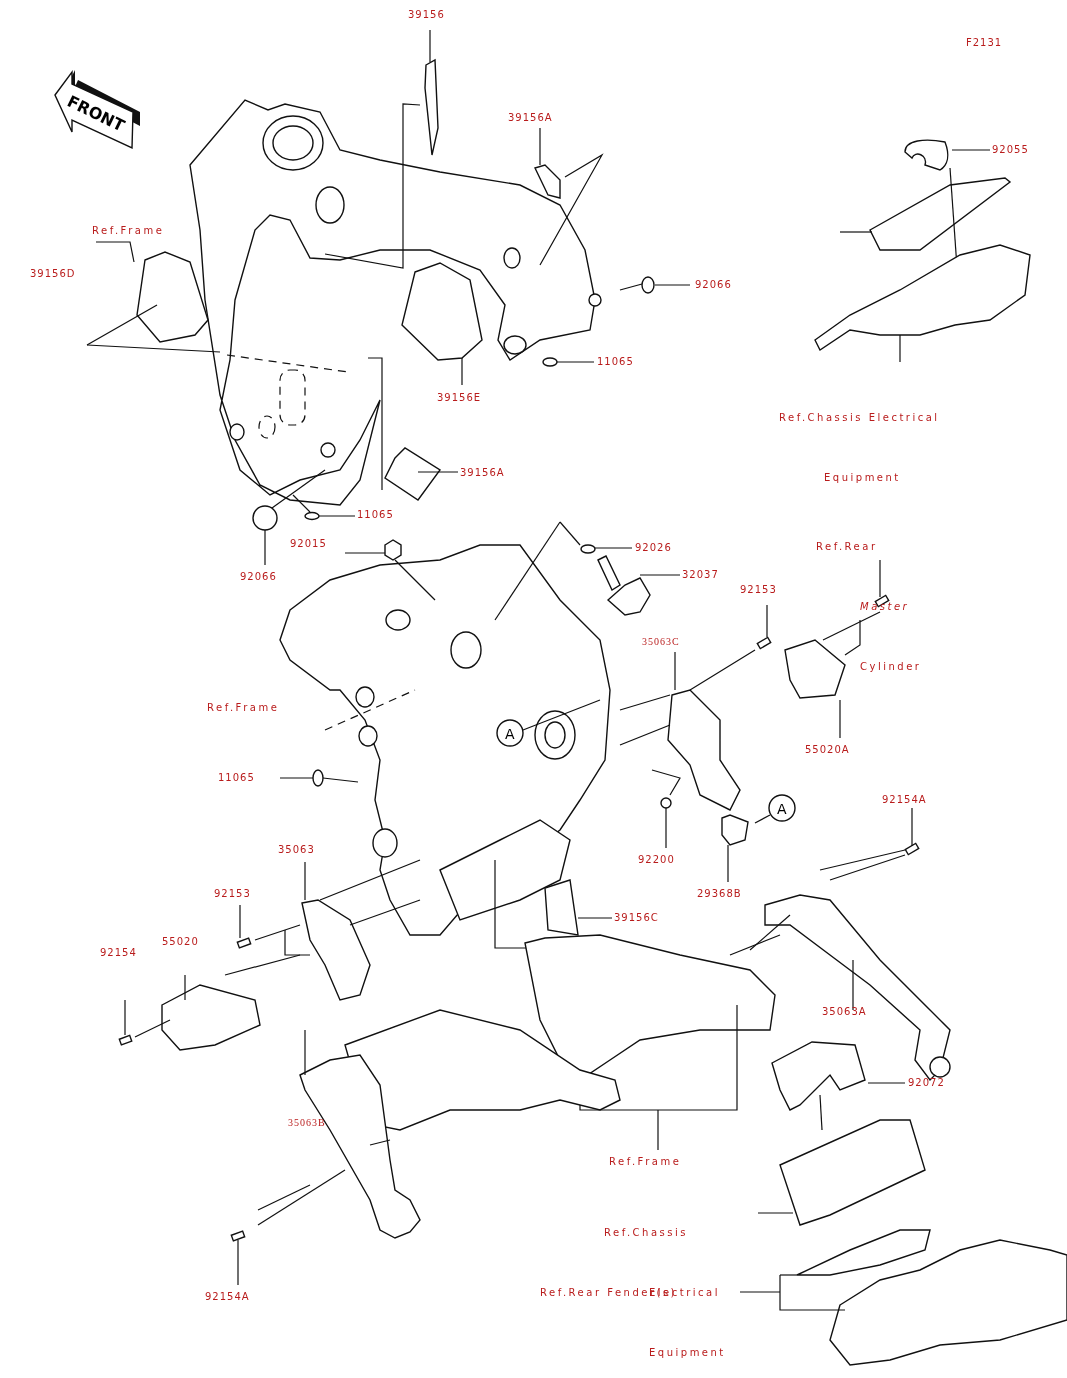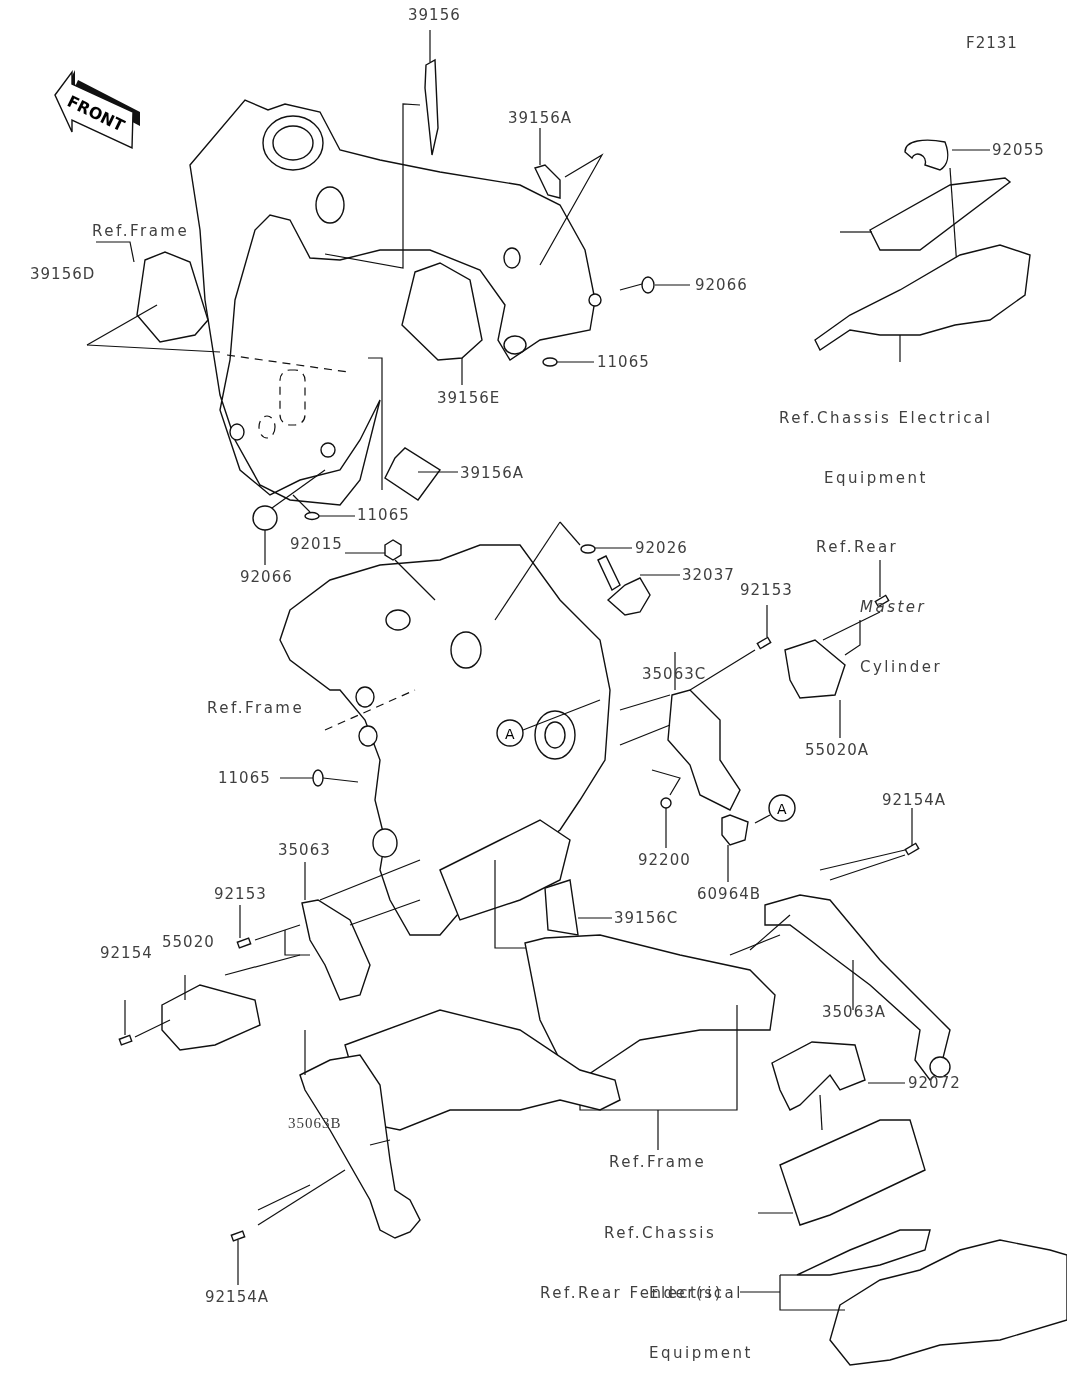--- a/index.html
+++ b/index.html
@@ -1,18 +1,18 @@
 <!DOCTYPE html>
 <html><head>
 <meta charset="utf-8">
 <style>
   html, body { margin: 0; padding: 0; background: #ffffff; }
   body { width: 1067px; height: 1378px; position: relative; overflow: hidden; font-family: "DejaVu Sans Mono", monospace; }
   #diagram { position: absolute; left: 0; top: 0; width: 1067px; height: 1378px; }
-  .lbl { position: absolute; font-family: "DejaVu Sans", sans-serif; font-size: 15px; color: #404040; letter-spacing: 1px; white-space: pre; line-height: 20px; }
+  .lbl { position: absolute; font-family: "DejaVu Sans", sans-serif; font-size: 10px; color: #b91c1c; letter-spacing: 1px; white-space: pre; line-height: 20px; }
   .ref { letter-spacing: 2.5px; }
   .ml { text-align: left; }
   svg .part { fill: #ffffff; stroke: #111111; stroke-width: 1.4; }
   svg .line { fill: none; stroke: #111111; stroke-width: 1.2; }
   svg .dash { fill: none; stroke: #111111; stroke-width: 1.2; stroke-dasharray: 8 6; }
   svg .blk { fill: #111111; }
 </style>
 </head>
 <body>
 
@@ -211,26 +211,26 @@
   <div class="lbl" style="left:695px;top:275px;">92066</div>
   <div class="lbl" style="left:597px;top:352px;">11065</div>
   <div class="lbl" style="left:437px;top:388px;">39156E</div>
   <div class="lbl" style="left:460px;top:463px;">39156A</div>
   <div class="lbl" style="left:357px;top:505px;">11065</div>
   <div class="lbl" style="left:240px;top:567px;">92066</div>
   <div class="lbl" style="left:290px;top:534px;">92015</div>
   <div class="lbl" style="left:635px;top:538px;">92026</div>
   <div class="lbl" style="left:682px;top:565px;text-align:center;">32037</div>
   <div class="lbl" style="left:740px;top:580px;">92153</div>
-  <div class="lbl" style="left:642px;top:664px;">35063C</div>
+  <div class="lbl" style="left:642px;top:632px;font-family:Liberation Serif, serif;">35063C</div>
   <div class="lbl" style="left:805px;top:740px;">55020A</div>
   <div class="lbl" style="left:218px;top:768px;">11065</div>
   <div class="lbl" style="left:638px;top:850px;">92200</div>
   <div class="lbl" style="left:882px;top:790px;">92154A</div>
-  <div class="lbl" style="left:697px;top:884px;">60964B</div>
+  <div class="lbl" style="left:697px;top:884px;">29368B</div>
   <div class="lbl" style="left:278px;top:840px;">35063</div>
   <div class="lbl" style="left:214px;top:884px;">92153</div>
   <div class="lbl" style="left:614px;top:908px;">39156C</div>
   <div class="lbl" style="left:162px;top:932px;">55020</div>
   <div class="lbl" style="left:100px;top:943px;">92154</div>
   <div class="lbl" style="left:822px;top:1002px;">35063A</div>
   <div class="lbl" style="left:908px;top:1073px;">92072</div>
   <div class="lbl" style="left:288px;top:1113px;font-family:Liberation Serif, serif;">35063B</div>
   <div class="lbl" style="left:205px;top:1287px;">92154A</div>
 

